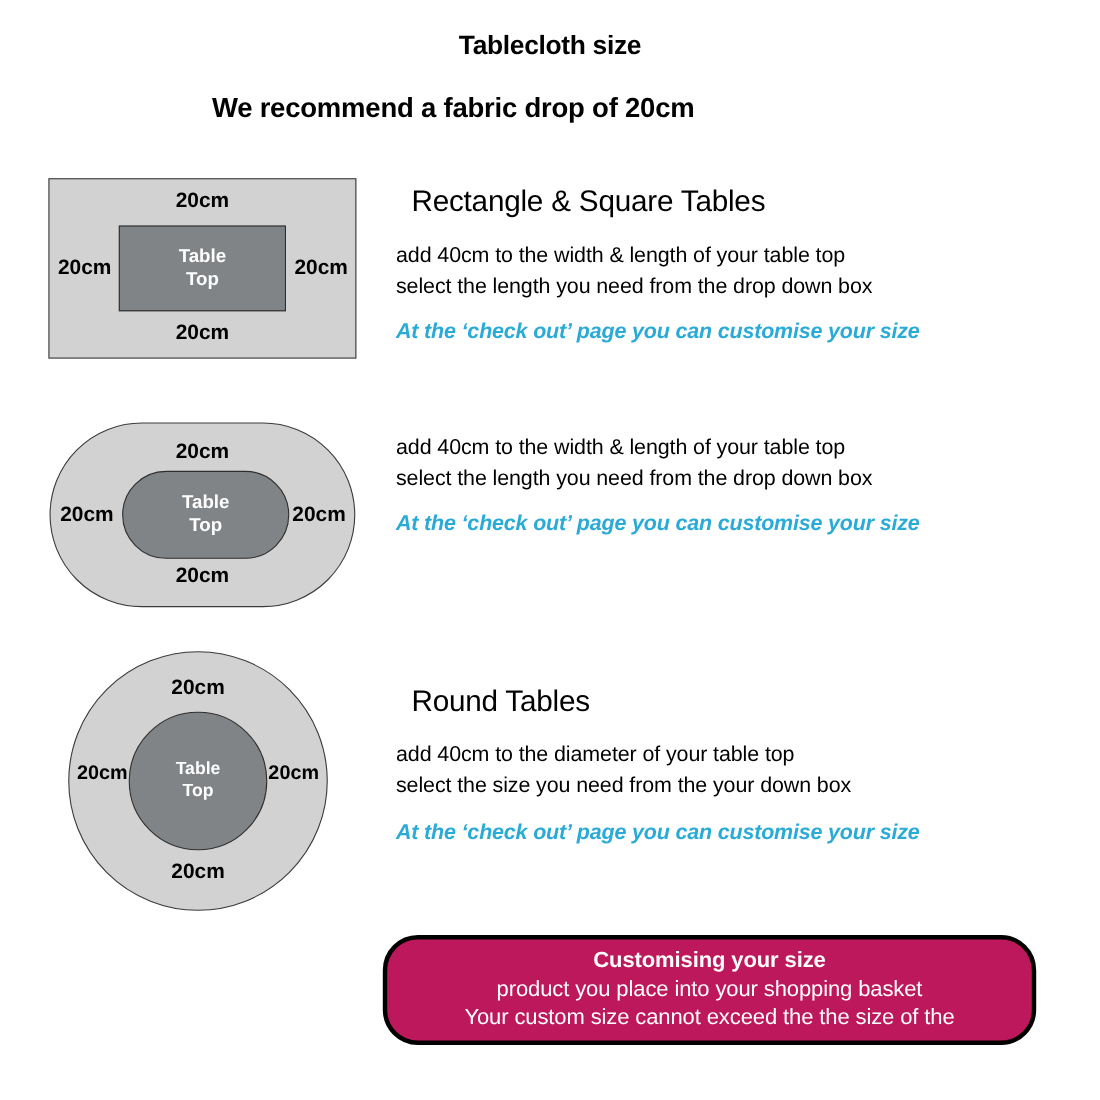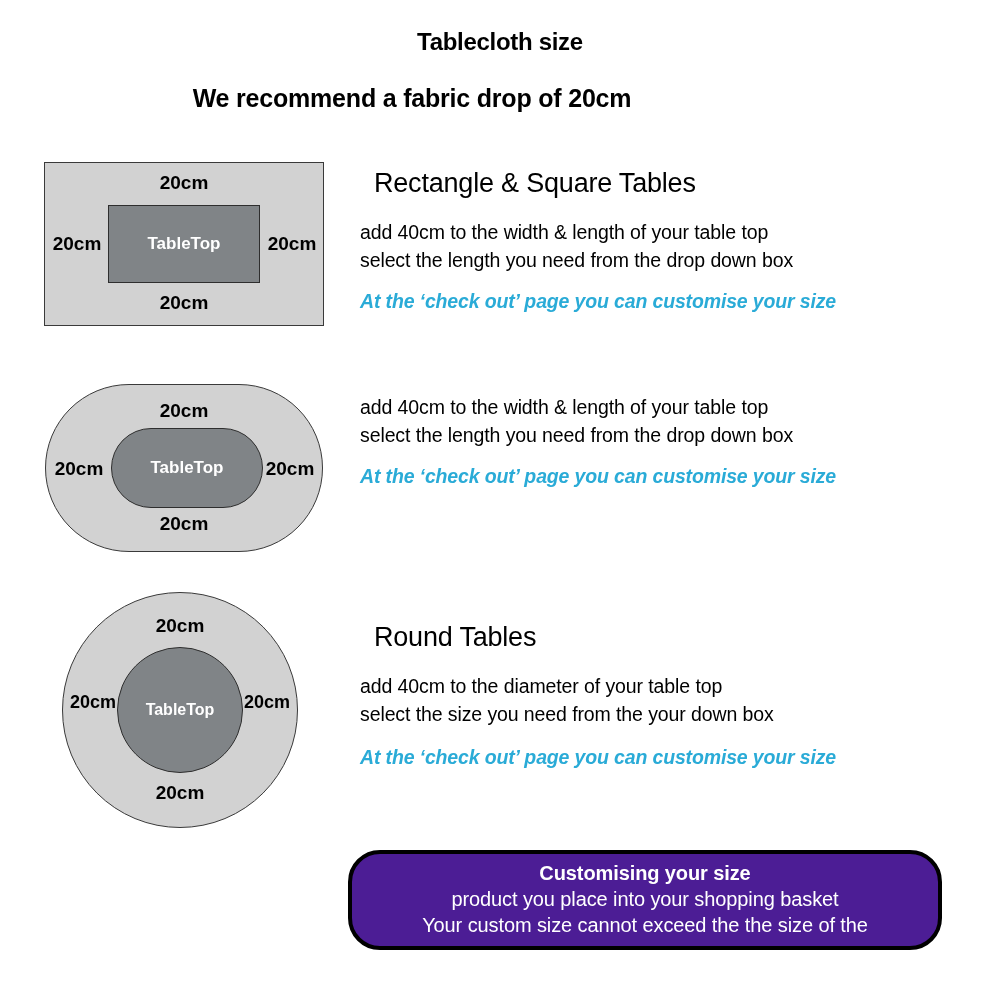--- a/index.html
+++ b/index.html
@@ -47,20 +47,21 @@
     background: #d2d2d2;
     border: 1px solid #3a3a3a;
     box-sizing: border-box;
   }
   .inner {
     position: absolute;
     background: #808487;
     border: 1px solid #2e2e2e;
     box-sizing: border-box;
     display: flex;
+    flex-direction: column;
     align-items: center;
     justify-content: center;
     color: #ffffff;
     font-weight: bold;
     line-height: 1.22;
   }
   .inner span { display: block; }
 
   .lbl {
     position: absolute;
@@ -130,21 +131,21 @@
   #round-text { top: 622px; }
   #round-text .block-note { margin-top: 18px; }
 
   
   #callout {
     position: absolute;
     left: 348px;
     top: 850px;
     width: 594px;
     height: 100px;
-    background: #4c1d95;
+    background: #be185d;
     border: 4px solid #000000;
     border-radius: 32px;
     box-sizing: border-box;
     color: #ffffff;
     display: flex;
     flex-direction: column;
     align-items: center;
     justify-content: center;
     text-align: center;
   }

